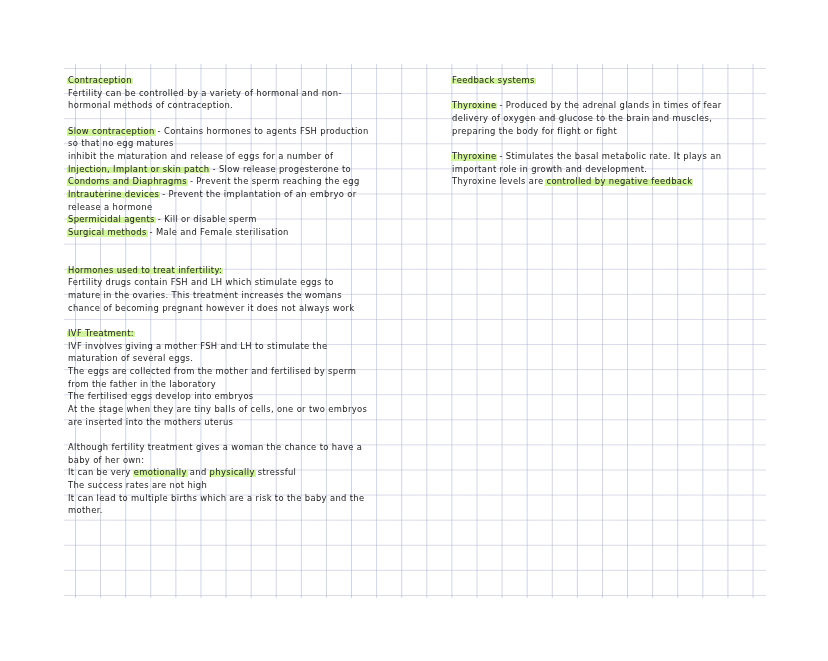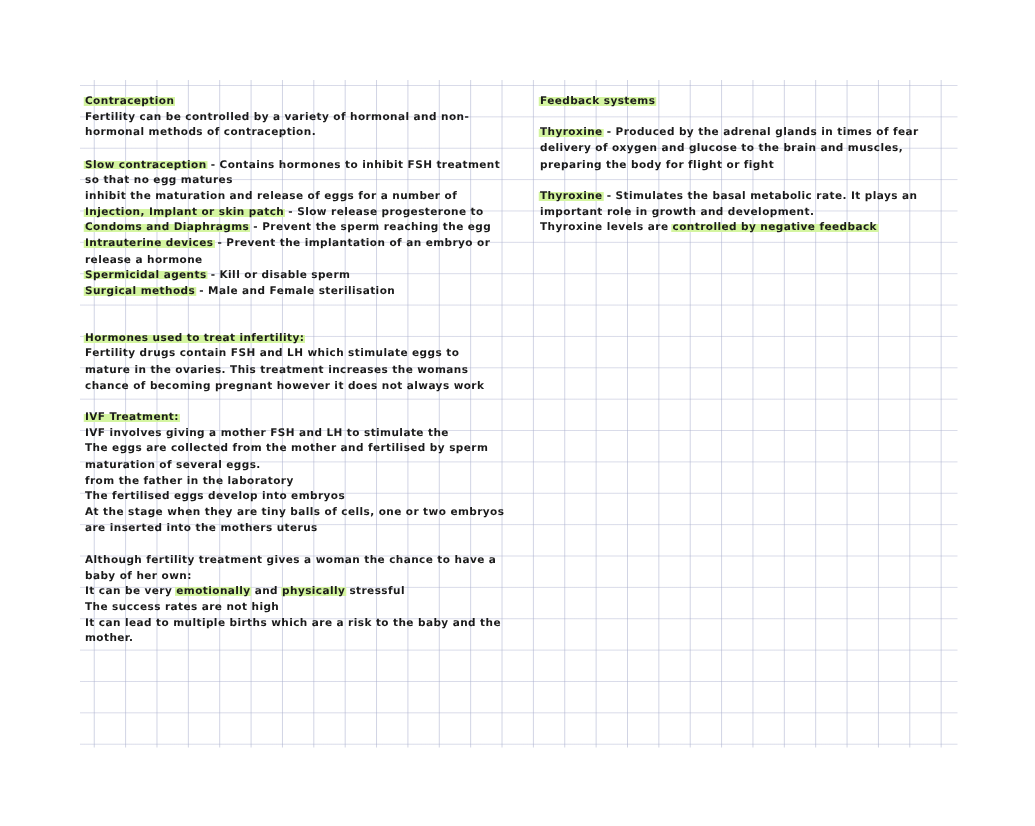--- a/index.html
+++ b/index.html
@@ -12,63 +12,63 @@
     position: absolute; left: 64px; top: 64px; width: 702px; height: 534px;
     background-color: #ffffff;
     background-image:
       linear-gradient(to right, rgba(170,175,205,0.55) 1px, transparent 1px),
       linear-gradient(to bottom, rgba(170,175,205,0.45) 1px, transparent 1px);
     background-size: 25.1px 25.1px, 25.1px 25.1px;
     background-position: 11px 0, 0 4px;
   }
   .col {
     position: absolute; top: 74px;
-    font-size: 8.4px; font-weight: bold; color: #1a1a1a;
+    font-size: 8.4px; font-weight: normal; color: #1a1a1a;
     line-height: 12.65px; letter-spacing: 0.35px;
     font-family: "DejaVu Sans", sans-serif;
   }
   .col-left { left: 68px; width: 350px; }
-  .col-right { left: 432px; width: 320px; }
+  .col-right { left: 452px; width: 320px; }
   .line { white-space: nowrap; }
   .gap { height: 12.65px; }
   .hl {
     background: linear-gradient(to bottom, transparent 30%, #d4f5a0 30%, #d4f5a0 95%, transparent 95%);
     padding: 0 1px; margin: 0 -1px;
   }
 </style>
 </head>
 <body>
 
 <div class="paper"></div>
 
 <div class="col col-left">
   <div class="line"><span class="hl">Contraception</span></div>
   <div class="line">Fertility can be controlled by a variety of hormonal and non-</div>
   <div class="line">hormonal methods of contraception.</div>
   <div class="gap"></div>
-  <div class="line"><span class="hl">Slow contraception</span><span> - Contains hormones to inhibit FSH treatment</span></div>
+  <div class="line"><span class="hl">Slow contraception</span><span> - Contains hormones to agents FSH production</span></div>
   <div class="line">so that no egg matures</div>
   <div class="line">inhibit the maturation and release of eggs for a number of</div>
   <div class="line"><span class="hl">Injection, Implant or skin patch</span><span> - Slow release progesterone to</span></div>
   <div class="line"><span class="hl">Condoms and Diaphragms</span><span> - Prevent the sperm reaching the egg</span></div>
   <div class="line"><span class="hl">Intrauterine devices</span><span> - Prevent the implantation of an embryo or</span></div>
   <div class="line">release a hormone</div>
   <div class="line"><span class="hl">Spermicidal agents</span><span> - Kill or disable sperm</span></div>
   <div class="line"><span class="hl">Surgical methods</span><span> - Male and Female sterilisation</span></div>
   <div class="gap"></div>
   <div class="gap"></div>
   <div class="line"><span class="hl">Hormones used to treat infertility:</span></div>
   <div class="line">Fertility drugs contain FSH and LH which stimulate eggs to</div>
   <div class="line">mature in the ovaries. This treatment increases the womans</div>
   <div class="line">chance of becoming pregnant however it does not always work</div>
   <div class="gap"></div>
   <div class="line"><span class="hl">IVF Treatment:</span></div>
   <div class="line">IVF involves giving a mother FSH and LH to stimulate the</div>
+  <div class="line">maturation of several eggs.</div>
   <div class="line">The eggs are collected from the mother and fertilised by sperm</div>
-  <div class="line">maturation of several eggs.</div>
   <div class="line">from the father in the laboratory</div>
   <div class="line">The fertilised eggs develop into embryos</div>
   <div class="line">At the stage when they are tiny balls of cells, one or two embryos</div>
   <div class="line">are inserted into the mothers uterus</div>
   <div class="gap"></div>
   <div class="line">Although fertility treatment gives a woman the chance to have a</div>
   <div class="line">baby of her own:</div>
   <div class="line"><span>It can be very </span><span class="hl">emotionally</span><span> and </span><span class="hl">physically</span><span> stressful</span></div>
   <div class="line">The success rates are not high</div>
   <div class="line">It can lead to multiple births which are a risk to the baby and the</div>

